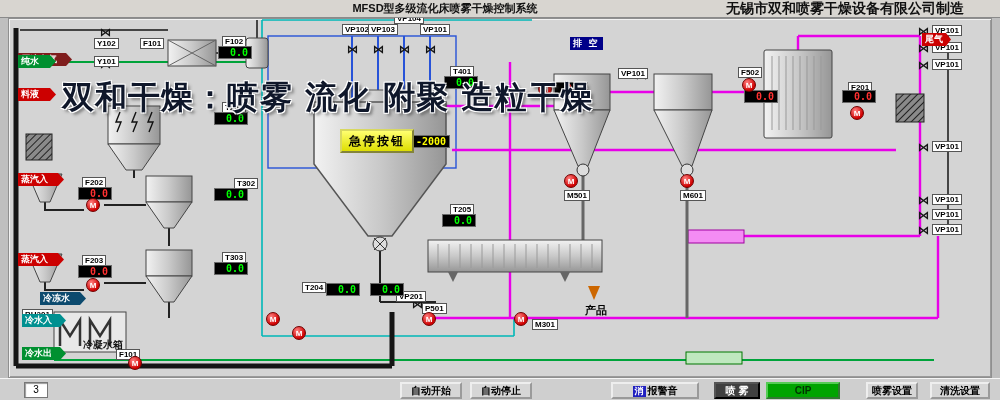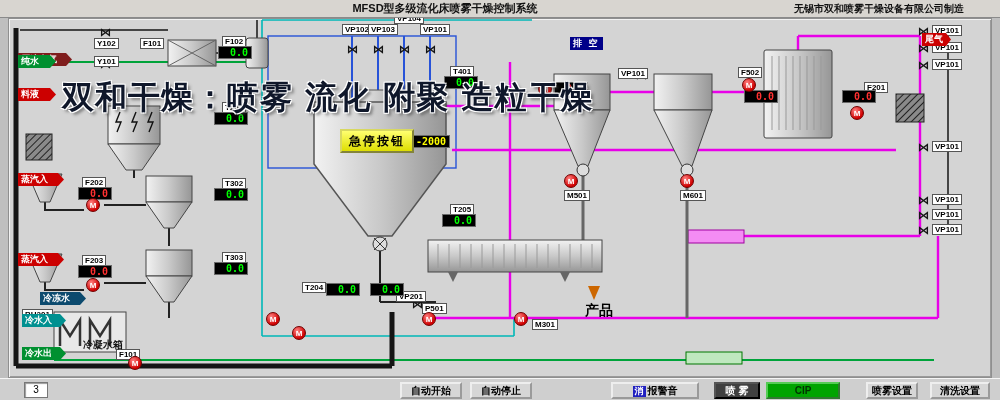--- a/index.html
+++ b/index.html
@@ -3,21 +3,21 @@
 <meta charset="utf-8">
 <style>
   html,body{margin:0;padding:0}
   body{width:1000px;height:400px;position:relative;overflow:hidden;background:#bfbfbf;
        font-family:"Liberation Sans",sans-serif;}
   
   .titlebar{position:absolute;left:0;top:0;width:1000px;height:17px;background:#d8d5d0;
             border-bottom:1px solid #8a8a8a;z-index:3}
   .titlebar .title{position:absolute;left:0;right:110px;text-align:center;font-size:11px;
             font-weight:bold;line-height:17px;color:#111}
-  .titlebar .maker{position:absolute;right:36px;top:0;font-size:10px;font-weight:bold;
+  .titlebar .maker{position:absolute;right:36px;top:0;font-size:14px;font-weight:bold;
             line-height:17px;color:#111}
   
   .panel{position:absolute;left:8px;top:18px;width:982px;height:358px;background:#d4d4d4;
          border:1px solid #8f8f8f;box-shadow:inset 1px 1px 0 #f2f2f2, inset -1px -1px 0 #9a9a9a;z-index:0}
   svg.diagram{position:absolute;left:0;top:0;z-index:1;pointer-events:none}
   #gen-layer{position:absolute;left:0;top:0;width:1000px;height:400px;z-index:2}
   
   .chip{position:absolute;background:#fff;border:1px solid #555;font-size:8px;font-weight:bold;
         line-height:9px;padding:0 2px;color:#000;z-index:5;white-space:nowrap}
   .disp{position:absolute;background:#000;border:1px solid #6a6a6a;min-width:34px;height:13px;
@@ -28,21 +28,21 @@
         border:1px solid #700000;color:#fff;font-size:8px;font-weight:bold;text-align:center;
         line-height:13px;z-index:5;box-sizing:border-box}
   .valve{position:absolute;font-size:11px;line-height:11px;color:#151515;z-index:4;font-weight:bold}
   .arrow{position:absolute;height:13px;line-height:13px;color:#fff;font-size:9px;font-weight:bold;
          padding:0 9px 0 3px;z-index:5;white-space:nowrap;box-sizing:border-box;
          clip-path:polygon(0 0, calc(100% - 6px) 0, 100% 50%, calc(100% - 6px) 100%, 0 100%)}
   .ml{position:absolute;z-index:5;font-size:9px;font-weight:bold;line-height:13px;padding:0 3px;white-space:nowrap}
   .ml-navy{background:#000089;color:#fff;letter-spacing:2px}
   .ml-red{background:#cc0000;color:#fff;padding-right:8px;
           clip-path:polygon(0 0,calc(100% - 5px) 0,100% 50%,calc(100% - 5px) 100%,0 100%)}
-  .ml-plain{color:#000;font-size:14px}
+  .ml-plain{color:#000;font-size:11px}
   .ml-small{font-size:10px;color:#111}
   
   .watermark{position:absolute;left:62px;top:76px;z-index:9;font-size:32px;font-weight:bold;color:#0f172a;
         letter-spacing:1px;white-space:nowrap;font-family:"DejaVu Sans",sans-serif;
         text-shadow:-1px -1px 0 #fff,1px -1px 0 #fff,-1px 1px 0 #fff,1px 1px 0 #fff,3px 3px 3px rgba(60,60,60,.55)}
   .estop{position:absolute;left:340px;top:129px;width:74px;height:24px;z-index:6;
         background:linear-gradient(#ffff70,#dede00);border:2px outset #d8d860;color:#000;
         font-weight:bold;font-size:12px;text-align:center;line-height:20px;letter-spacing:2px;box-sizing:border-box}
   
   .bottombar{position:absolute;left:0;top:378px;width:1000px;height:22px;background:#cfcfcf;
@@ -145,33 +145,33 @@
     <div class="chip" style="left: 94px; top: 38px;">Y102</div>
     <div class="chip" style="left: 140px; top: 38px;">F101</div>
     <div class="chip" style="left: 222px; top: 36px;">F102</div>
     <div class="chip" style="left: 94px; top: 56px;">Y101</div>
     <div class="chip" style="left: 342px; top: 24px;">VP102</div>
     <div class="chip" style="left: 368px; top: 24px;">VP103</div>
     <div class="chip" style="left: 394px; top: 13px;">VP104</div>
     <div class="chip" style="left: 420px; top: 24px;">VP101</div>
     <div class="chip" style="left: 450px; top: 66px;">T401</div>
     <div class="chip" style="left: 222px; top: 102px;">T201</div>
-    <div class="chip" style="left: 222px; top: 178px;">T302</div>
+    <div class="chip" style="left: 234px; top: 178px;">T302</div>
     <div class="chip" style="left: 222px; top: 252px;">T303</div>
     <div class="chip" style="left: 82px; top: 177px;">F202</div>
     <div class="chip" style="left: 82px; top: 255px;">F203</div>
     <div class="chip" style="left: 302px; top: 282px;">T204</div>
     <div class="chip" style="left: 450px; top: 204px;">T205</div>
     <div class="chip" style="left: 396px; top: 291px;">VP201</div>
     <div class="chip" style="left: 422px; top: 303px;">P501</div>
     <div class="chip" style="left: 532px; top: 319px;">M301</div>
     <div class="chip" style="left: 564px; top: 190px;">M501</div>
     <div class="chip" style="left: 680px; top: 190px;">M601</div>
     <div class="chip" style="left: 738px; top: 67px;">F502</div>
-    <div class="chip" style="left: 848px; top: 82px; margin-left: 16px;">F201</div>
+    <div class="chip" style="left: 848px; top: 82px;">F201</div>
     <div class="chip" style="left: 618px; top: 68px;">VP101</div>
     <div class="chip" style="left: 22px; top: 309px;">BH201</div>
     <div class="chip" style="left: 116px; top: 349px;">F101</div>
     <div class="chip" style="left: 932px; top: 25px;">VP101</div>
     <div class="chip" style="left: 932px; top: 42px;">VP101</div>
     <div class="chip" style="left: 932px; top: 59px;">VP101</div>
     <div class="chip" style="left: 932px; top: 141px;">VP101</div>
     <div class="chip" style="left: 932px; top: 194px;">VP101</div>
     <div class="chip" style="left: 932px; top: 209px;">VP101</div>
     <div class="chip" style="left: 932px; top: 224px;">VP101</div>

